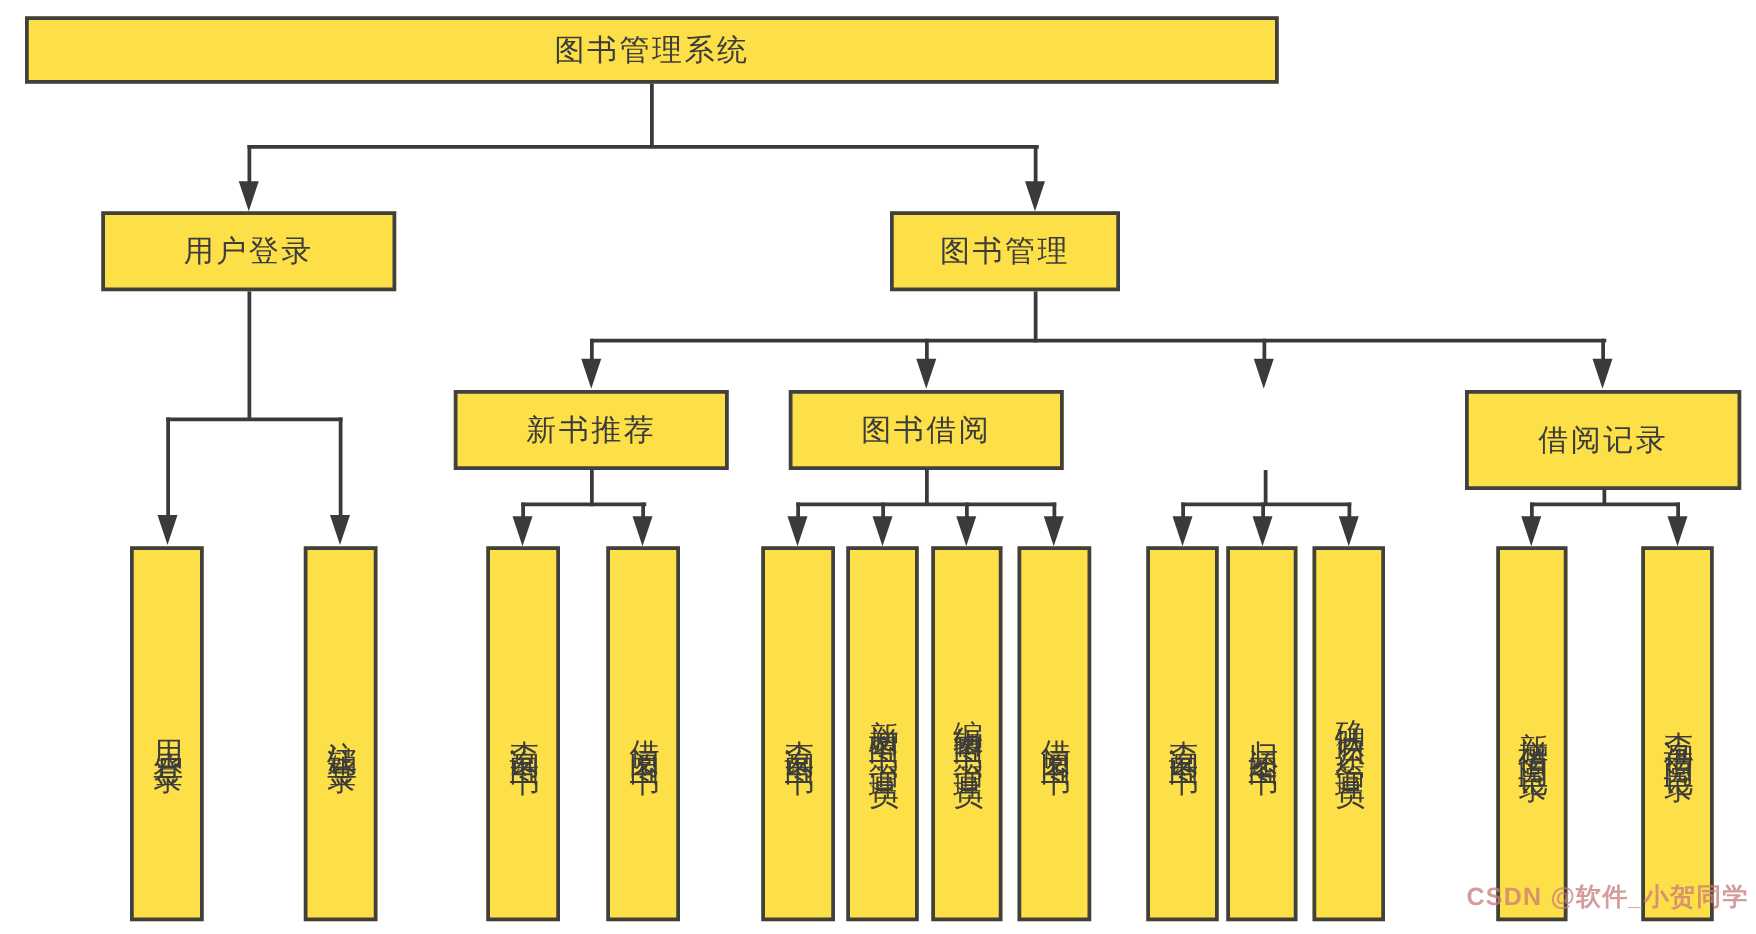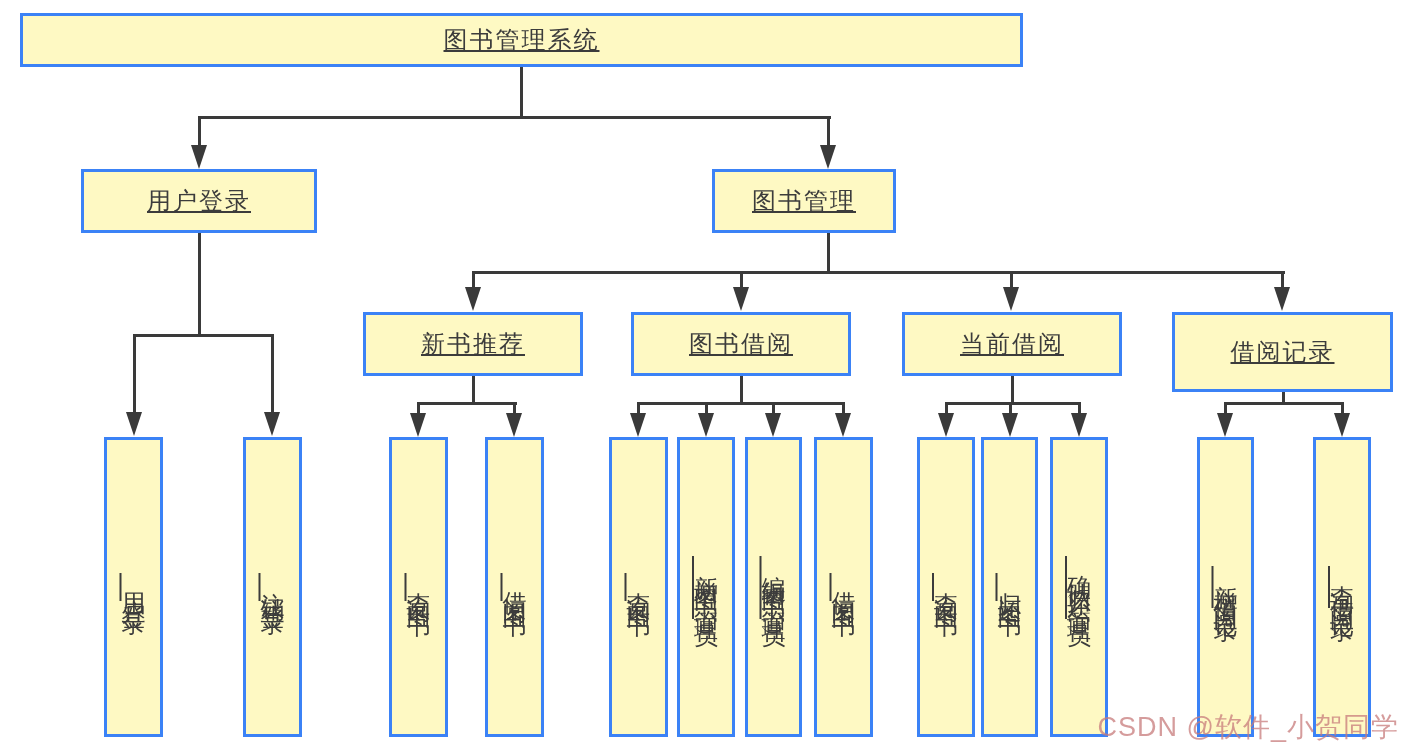--- a/index.html
+++ b/index.html
@@ -1,37 +1,37 @@
 <!DOCTYPE html>
 <html><head>
 <meta charset="utf-8">
 <style>
   html,body{margin:0;padding:0;background:#fff;}
   .stage{
     position:relative;width:1405px;height:747px;background:#ffffff;overflow:hidden;
     font-family:"Liberation Sans","DejaVu Sans",sans-serif;
   }
   .nbox{
-    position:absolute;box-sizing:border-box;background:#fef9c3;
-    border:3px solid #3b82f6;display:flex;align-items:center;justify-content:center;
-    font-size:24px;color:#3c3c3c;letter-spacing:2px;z-index:2;text-decoration:underline;
+    position:absolute;box-sizing:border-box;background:#fde047;
+    border:3px solid #404040;display:flex;align-items:center;justify-content:center;
+    font-size:24px;color:#3c3c3c;letter-spacing:2px;z-index:2;
   }
   .vtext{
     writing-mode:vertical-rl;text-orientation:mixed;
     font-size:24px;letter-spacing:7px;color:#3c3c3c;line-height:1;
   }
   .ln{position:absolute;background:#3a3a3a;z-index:1;}
   .tri{
     position:absolute;width:0;height:0;z-index:1;
     border-left:8px solid transparent;border-right:8px solid transparent;
     border-top:24px solid #3a3a3a;
   }
   .watermark{
-    position:absolute;right:6px;bottom:2px;font-size:27px;letter-spacing:1px;
-    opacity:0.75;z-index:3;white-space:nowrap;
+    position:absolute;right:6px;bottom:16px;font-size:20px;letter-spacing:1px;
+    opacity:0.75;z-index:3;white-space:nowrap;font-weight:bold;
   }
 </style>
 </head>
 <body>
 
 <div class="stage">
 
   <div class="ln" style="left:520px;top:66px;width:3px;height:52px"></div>
   <div class="ln" style="left:198px;top:116px;width:633px;height:3px"></div>
   <div class="ln" style="left:198px;top:116px;width:3px;height:31px"></div>
@@ -91,21 +91,20 @@
   <div class="ln" style="left:1341px;top:402px;width:3px;height:13px"></div>
   <div class="tri" style="left:1334px;top:413px"></div>
 
   <div class="nbox" style="left:20px;top:13px;width:1003px;height:54px">图书管理系统</div>
 
   <div class="nbox" style="left:81px;top:169px;width:236px;height:64px">用户登录</div>
   <div class="nbox" style="left:712px;top:169px;width:184px;height:64px">图书管理</div>
 
   <div class="nbox" style="left:363px;top:312px;width:220px;height:64px">新书推荐</div>
   <div class="nbox" style="left:631px;top:312px;width:220px;height:64px">图书借阅</div>
-  <div class="nbox" style="left:902px;top:312px;width:220px;height:64px">当前借阅</div>
   <div class="nbox" style="left:1172px;top:312px;width:221px;height:80px">借阅记录</div>
 
   <div class="nbox" style="left:104px;top:437px;width:59px;height:300px">
     <span class="vtext">用户登录</span>
   </div>
   <div class="nbox" style="left:243px;top:437px;width:59px;height:300px">
     <span class="vtext">注销登录</span>
   </div>
 
   <div class="nbox" style="left:389px;top:437px;width:59px;height:300px">

